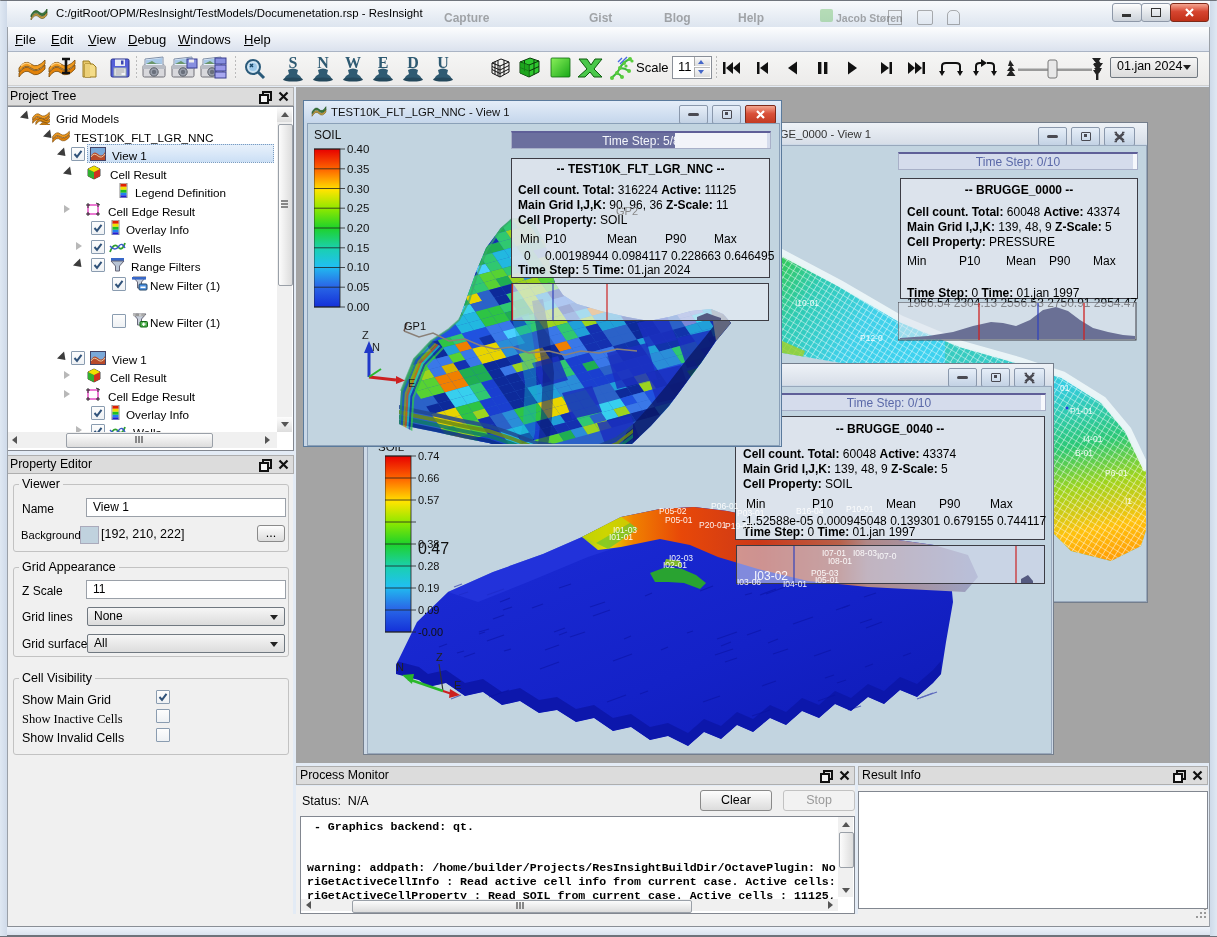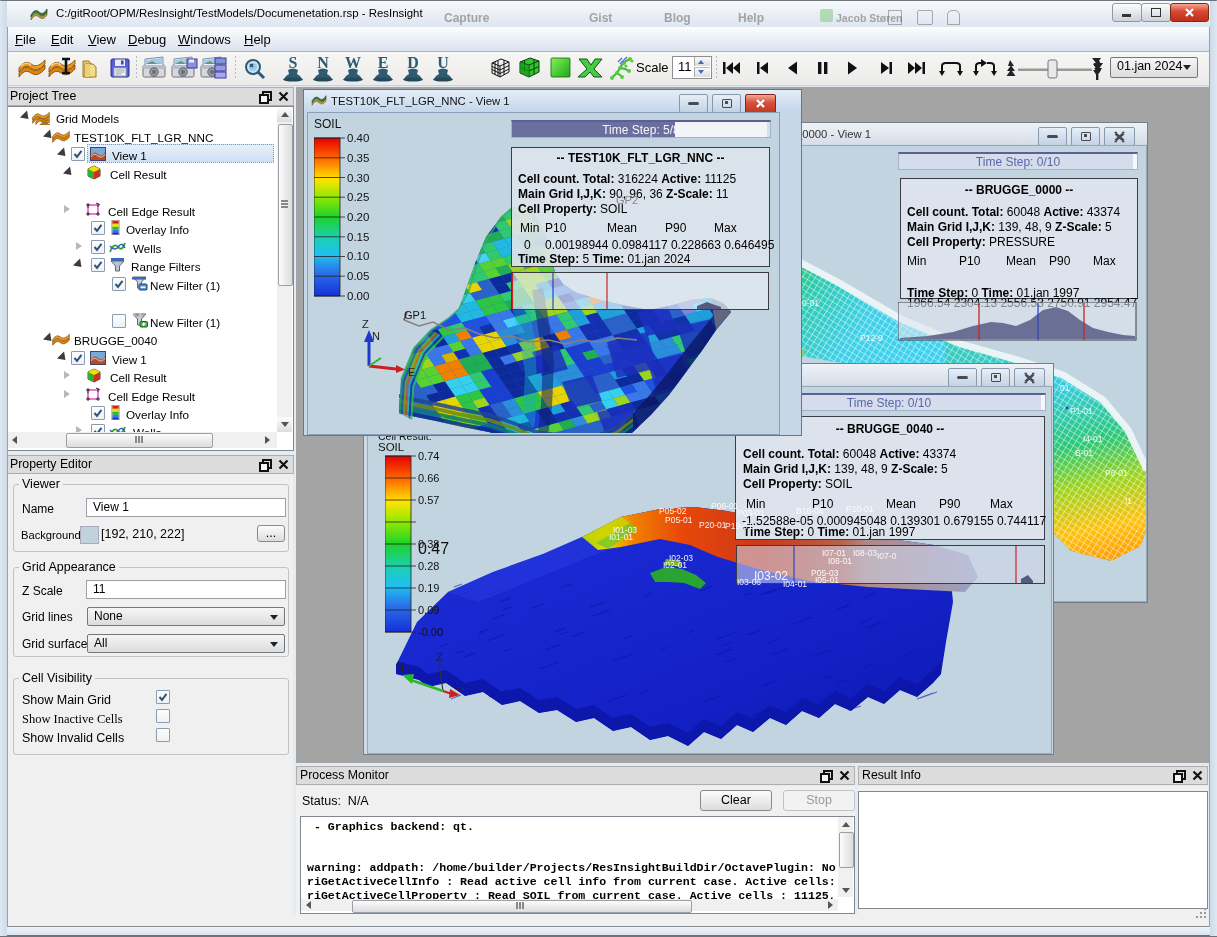--- a/index.html
+++ b/index.html
@@ -341,20 +341,31 @@
       <span class="a" style="left:79px;top:1px;"><svg width="16" height="15" viewBox="0 0 16 15" style="vertical-align:-2px;">
           <path d="M2 4 L8 1 L14 4 L14 11 L8 14 L2 11 Z" fill="#e8d000" stroke="#222" stroke-width="0.8"></path>
           <path d="M2 4 L8 7 L14 4" fill="none" stroke="#222" stroke-width="0.8"></path>
           <path d="M8 7 L8 14" stroke="#222" stroke-width="0.8"></path>
           <path d="M2 4 L8 7 L8 14 L2 11 Z" fill="#30b030"></path>
           <path d="M8 7 L14 4 L14 11 L8 14 Z" fill="#d03020"></path>
           <path d="M8 1 L14 4 L8 7 L2 4 Z" fill="#f0e000"></path>
         </svg></span>
       <span class="a lbl" style="left:103px;top:1.5px;">Cell Result</span>
     </div>
+<div class="tree-row" style="left:0;top:74px;width:270px;">
+      <span class="a" style="left:112px;top:1px;"><svg width="10" height="15" style="vertical-align:-2px;">
+          <rect x="1" y="0" width="7" height="15" fill="#fff" stroke="#555" stroke-width="0.7"></rect>
+          <rect x="1.5" y="0.8" width="6" height="3" fill="#e02000"></rect>
+          <rect x="1.5" y="3.8" width="6" height="3" fill="#f0e000"></rect>
+          <rect x="1.5" y="6.8" width="6" height="3" fill="#20c020"></rect>
+          <rect x="1.5" y="9.8" width="6" height="2.5" fill="#2080f0"></rect>
+          <rect x="1.5" y="12.3" width="6" height="2.2" fill="#2020d0"></rect>
+        </svg></span>
+      <span class="a lbl" style="left:128px;top:1.5px;">Legend Definition</span>
+    </div>
 <div class="tree-row" style="left:0;top:93px;width:270px;">
       <span class="arrow-c" style="position:absolute;left:57px;top:5px;"></span>
       <span class="a" style="left:78px;top:1px;"><svg width="16" height="15" style="vertical-align:-2px;">
           <rect x="3" y="3" width="10" height="9" fill="none" stroke="#e858c8" stroke-width="1.6"></rect>
           <path d="M1 3 L5 3 M3 1 L3 6 M11 1 L15 3 M13 1 L13 5 M1 12 L5 12 M3 10 L3 14 M11 12 L15 12 M13 10 L13 14" stroke="#303030" stroke-width="1"></path>
         </svg></span>
       <span class="a lbl" style="left:101px;top:1.5px;">Cell Edge Result</span>
     </div>
 <div class="tree-row" style="left:0;top:111px;width:270px;">
       <span class="cb" style="left:84px;top:3px;">
@@ -418,28 +429,20 @@
           <path d="M2 1 L15 1 L10.5 6 L10.5 12 L6.5 12 L6.5 6 Z" fill="#c8d0dc" stroke="#667"></path>
           <path d="M2 1 L15 1 L13 3.2 L3.5 3.2 Z" fill="#888" opacity="0.8"></path>
           <rect x="2" y="0.5" width="2.6" height="2.6" fill="#b8b8b8"></rect>
           <rect x="5" y="0.5" width="2.6" height="2.6" fill="#989898"></rect>
           <rect x="8" y="0.5" width="2.6" height="2.6" fill="#c8c8c8"></rect>
           <rect x="11" y="0.5" width="2.6" height="2.6" fill="#a8a8a8"></rect>
           <rect x="9" y="8.5" width="7.5" height="5.5" rx="1" fill="#50b050" stroke="#161"></rect>
           <path d="M12.7 9.5 L12.7 13 M11 11.2 L14.5 11.2" stroke="#fff" stroke-width="1.3"></path>
         </svg></span>
       <span class="a lbl" style="left:143px;top:1.5px;">New Filter (1)</span>
-    </div>
-<div class="tree-row" style="left:0;top:222px;width:270px;">
-      <span class="arrow-e" style="position:absolute;left:37px;top:6px;"></span>
-      <span class="a" style="left:45px;top:1px;"><svg width="18" height="15" viewBox="0 0 28 22" style="vertical-align:-3px;">
- <path d="M1 16 Q7 7 13 12 Q19 17 27 8 L27 12 Q19 21 13 16 Q7 11 1 20 Z" fill="#e2820a" stroke="#7a4a08" stroke-width="1"></path>
- <path d="M1 11 Q7 2 13 7 Q19 12 27 3 L27 7 Q19 16 13 11 Q7 6 1 15 Z" fill="#f09a1e" stroke="#7a4a08" stroke-width="1"></path>
-        </svg></span>
-      <span class="a lbl" style="left:67px;top:1.5px;">BRUGGE_0040</span>
     </div>
 <div class="tree-row" style="left:0;top:241px;width:270px;">
       <span class="arrow-e" style="position:absolute;left:51px;top:6px;"></span>
       <span class="cb" style="left:64px;top:3px;">
         <svg width="12" height="12">
           <path d="M2.5 6 L5 8.8 L9.5 2.8" stroke="#31537a" stroke-width="2" fill="none"></path>
         </svg>
       </span>
       <span class="a" style="left:83px;top:1px;"><svg width="16" height="14" style="vertical-align:-2px;">
           <rect x="0.5" y="0.5" width="15" height="13" fill="#7aa8d8" stroke="#446"></rect>
@@ -887,21 +890,21 @@
  <path d="M49 52 L14 40" stroke="#2ab82a" stroke-width="2.5"></path>
  <path d="M18 45 L8 36 L20 35 Z" fill="#2ab82a"></path>
  <path d="M49 52 L58 55" stroke="#cc2020" stroke-width="2"></path>
  <path d="M56 50 L66 56 L55 59 Z" fill="#cc2020"></path>
  <text x="42" y="22" font-size="11" fill="#222">Z</text>
  <text x="2" y="32" font-size="11" fill="#222">N</text>
  <text x="60" y="50" font-size="11" fill="#222">E</text>
 </svg>
   </div>
 
-<div class="mwin" style="left:303px;top:89px;width:477px;height:345px;background:#c8d7e8;border-color:#5a7a9c;padding-left:20px;">
+<div class="mwin" style="left:303px;top:100px;width:477px;height:345px;background:#c8d7e8;border-color:#5a7a9c;">
  <div class="mtitle" style="background:linear-gradient(#e4edf8,#c6d7ec);color:#111;">
    <span style="position:absolute;left:27px;top:5px;">TEST10K_FLT_LGR_NNC - View 1</span>
  </div>
     <svg class="a" style="left:6px;top:4px;" width="18" height="13" viewBox="0 0 20 15">
  <path d="M2 11 Q6 4 10 8 Q14 12 18 5 L18 8 Q14 14 10 10 Q6 6 2 13 Z" fill="#c8a03c" stroke="#6a5a20" stroke-width="0.7"></path>
  <path d="M2 8 Q6 1 10 5 Q14 9 18 2 L18 5 Q14 11 10 7 Q6 3 2 10 Z" fill="#3a7a3a" stroke="#1a4a1a" stroke-width="0.7"></path>
     </svg>
     <div class="capb" style="left:375px;top:4px;background:linear-gradient(#e6eef8,#c3d2e4);border:1px solid #8a98ac;border-radius:2px;">
       <div class="a" style="left:8px;top:6.5px;width:11px;height:3.5px;background:#4a4a52;border-radius:1.5px;"></div>
     </div>

